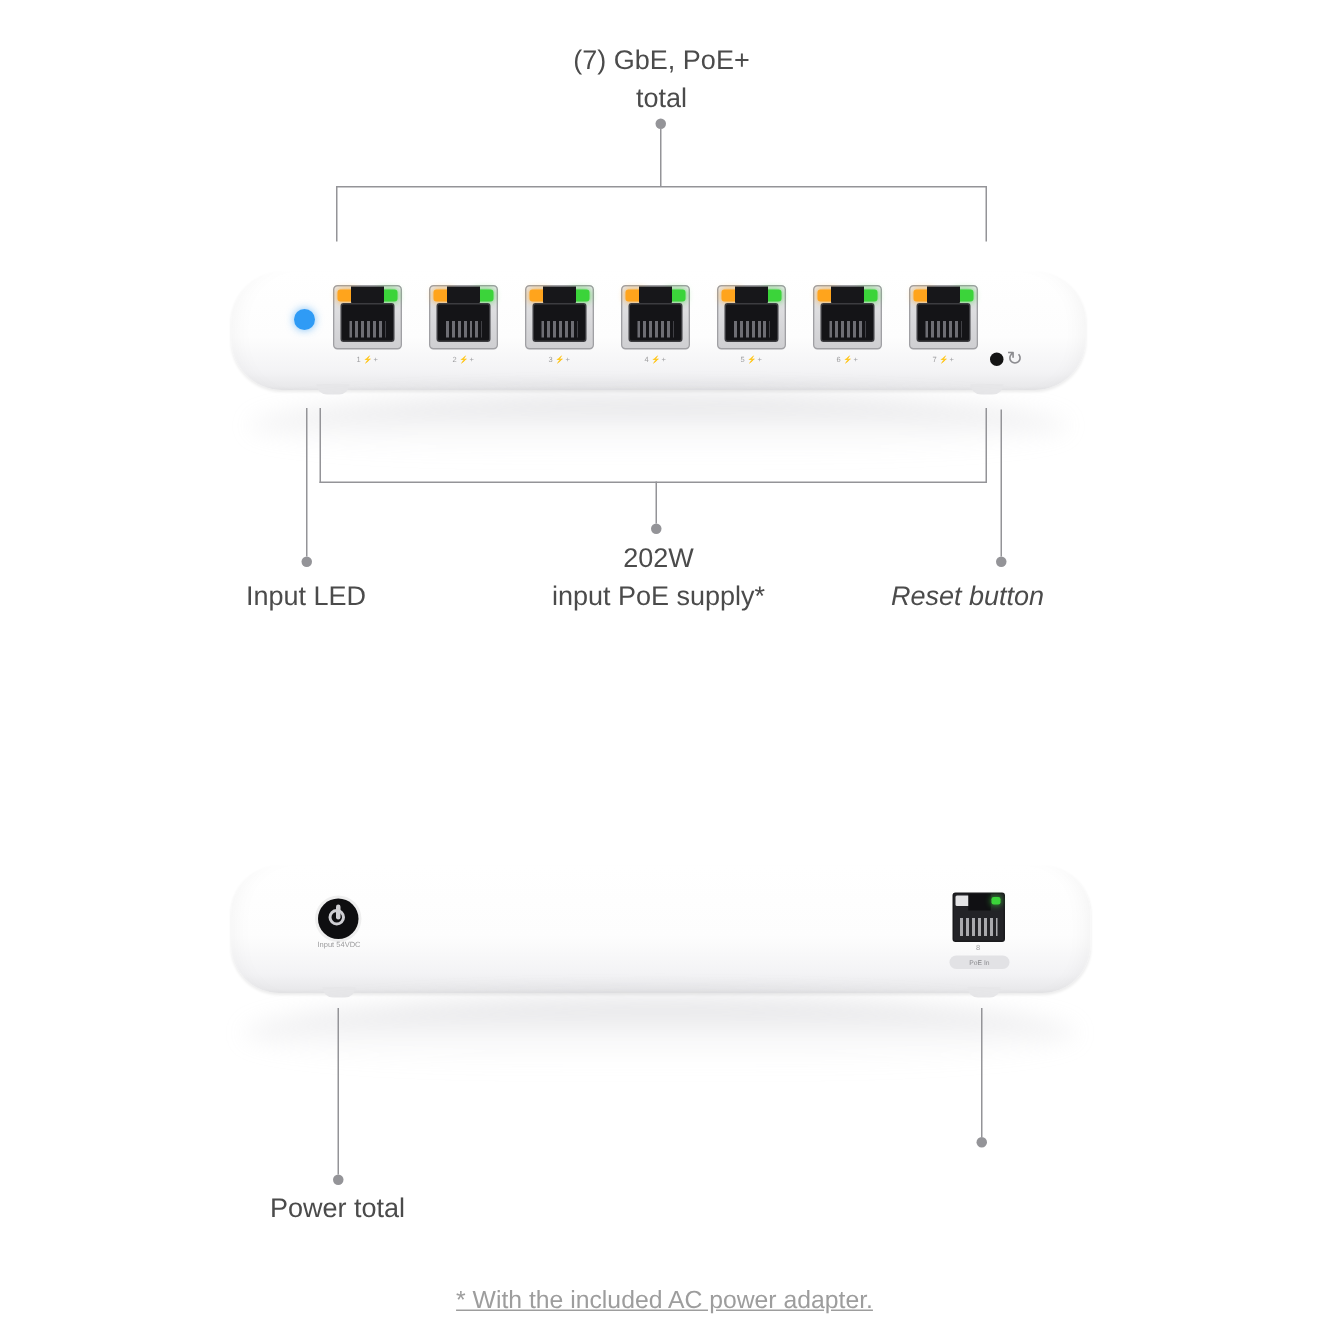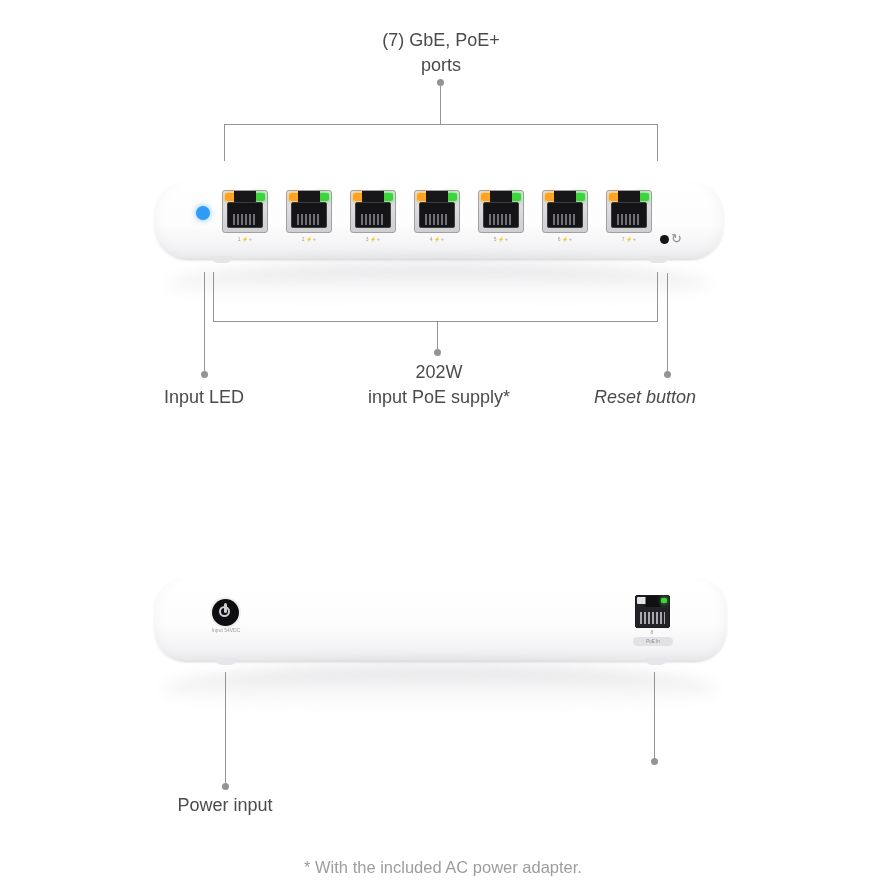--- a/index.html
+++ b/index.html
@@ -78,21 +78,21 @@
   .footnote { position:absolute; transform:translateX(-50%);
               font-size:16.5px; color:var(--text_muted,#9d9d9d); white-space:nowrap; }
 </style>
 </head>
 <body>
 
 <div class="canvas">
 
   <div class="clabel" style="left:441px; top:28px;">
     <div>(7) GbE, PoE+</div>
-    <div>ports</div>
+    <div>total</div>
   </div>
   <div class="cdot" style="left:436.5px; top:79px;"></div>
   <div class="cline" style="left:439.5px; top:86px; height:38px;"></div>
   <div class="bracket-top" style="left:224px; top:124px; width:432px; height:36px;"></div>
 
   <div class="device" style="left:154px; top:181px; width:570px; height:79px;">
     <div class="power-led" style="left:42px; top:25px;"></div>
     <div class="port-row">
   <div class="port-wrap">
     <div class="port">
@@ -218,19 +218,19 @@
     <div class="badge" style="left:479px; top:60px;">
       <span>PoE In</span>
     </div>
     <div class="foot" style="left:61px;"></div>
     <div class="foot" style="left:491px;"></div>
   </div>
   <div class="reflection" style="left:162px; top:665px; width:556px; height:48px;"></div>
 
   <div class="cline" style="left:224.5px; top:672px; height:111px;"></div>
   <div class="cdot" style="left:221.5px; top:783px;"></div>
-  <div class="clabel" style="left:225px; top:793px;">Power input</div>
+  <div class="clabel" style="left:225px; top:793px;">Power total</div>
 
   <div class="cline" style="left:653.5px; top:672px; height:86px;"></div>
   <div class="cdot" style="left:650.5px; top:758px;"></div>
 
-  <div class="footnote" style="left:443px; top:858px;">* With the included AC power adapter.</div>
+  <div class="footnote" style="left:443px; top:858px;text-decoration:underline;">* With the included AC power adapter.</div>
 </div>
 
 </body></html>

